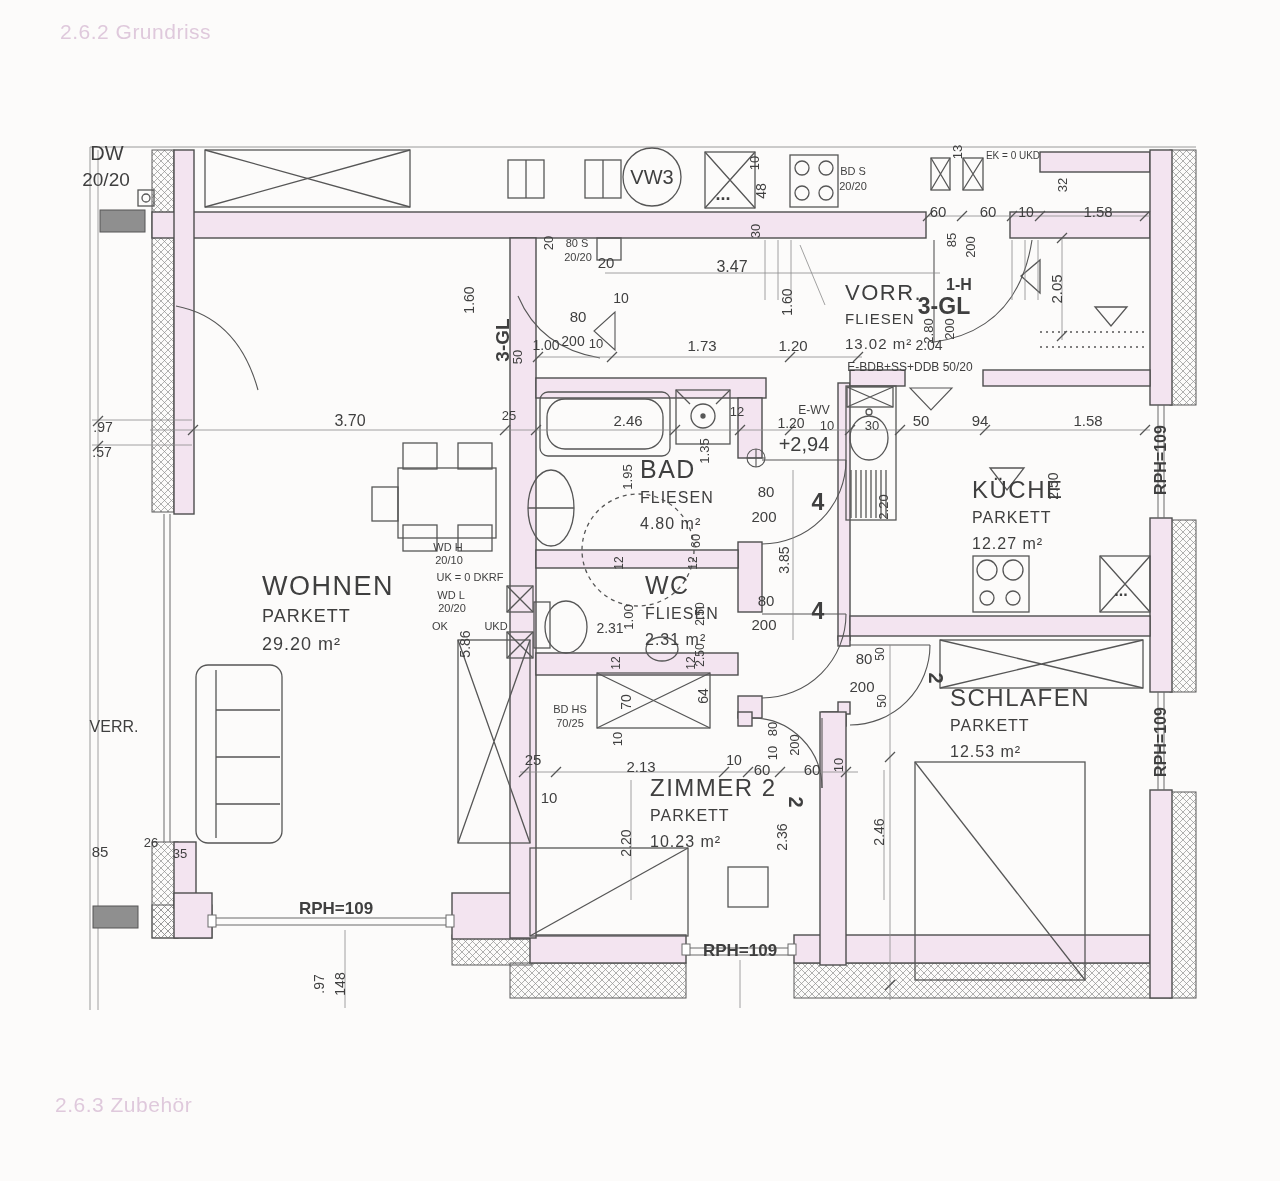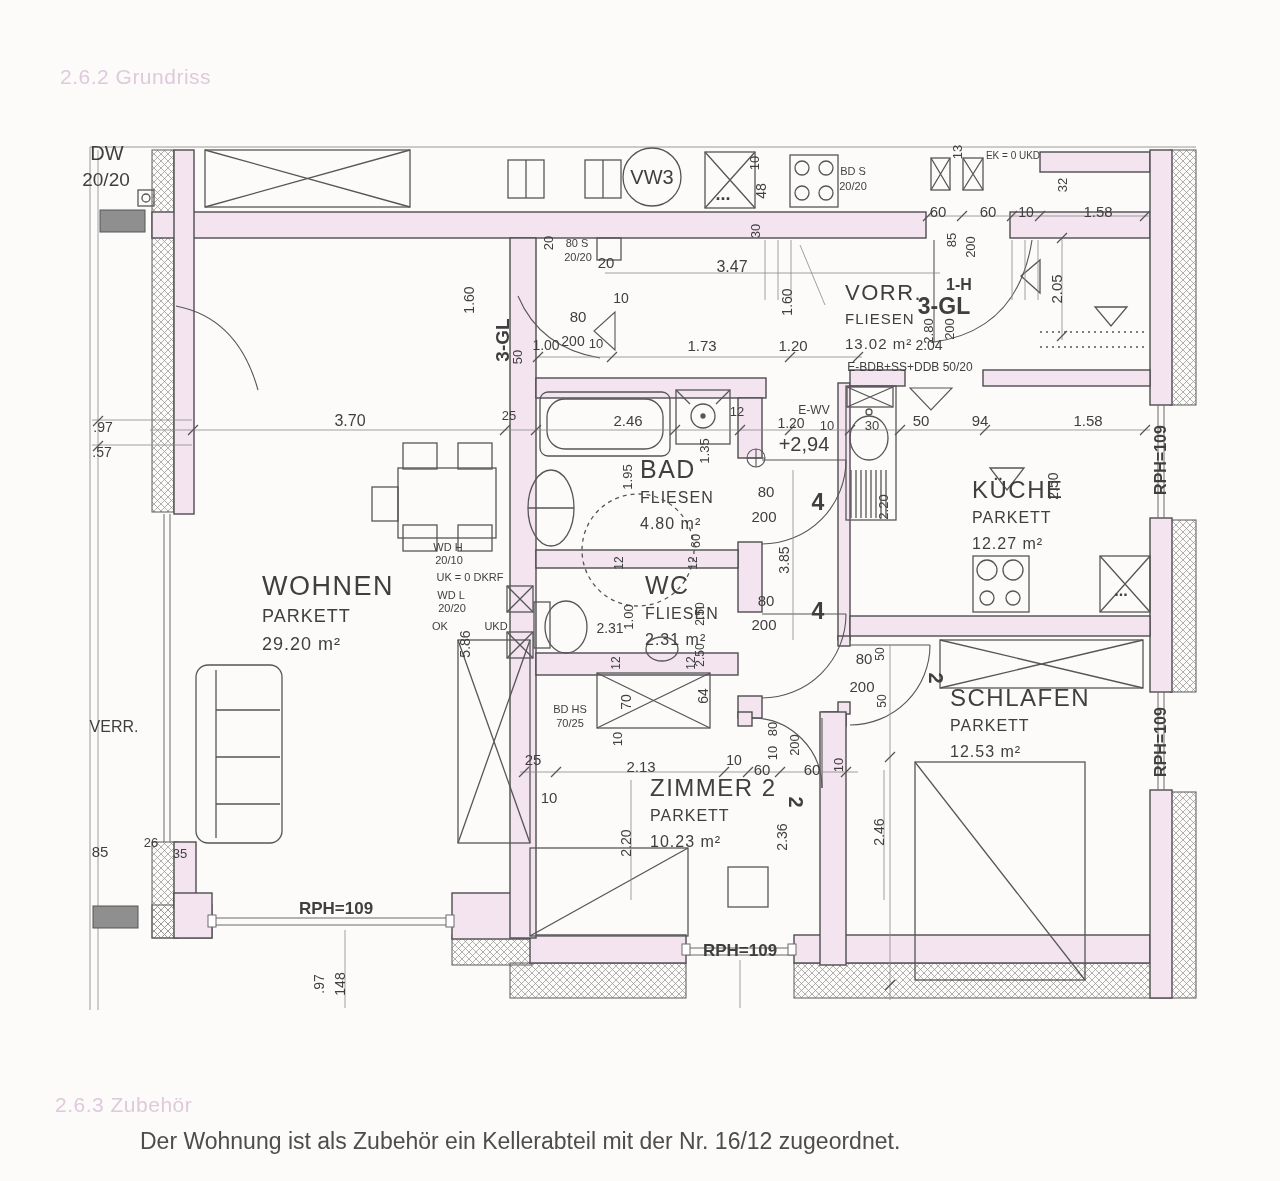--- a/index.html
+++ b/index.html
@@ -10,21 +10,21 @@
   #sec2{left:55px;top:1085px;}
   .body-text{position:absolute;left:140px;top:1128px;font-size:23px;}
   svg{position:absolute;left:0;top:0;}
   svg text{font-family:"Liberation Sans",sans-serif;}
 </style>
 </head>
 <body>
 
 <div class="page">
 
-  <div id="sec1" class="sec-heading" style="color: rgb(223, 201, 220); margin-top: 45px;">2.6.2 Grundriss</div>
+  <div id="sec1" class="sec-heading" style="color: rgb(223, 201, 220);">2.6.2 Grundriss</div>
 
   <svg width="1280" height="1181" viewBox="0 0 1280 1181">
     <defs>
       <pattern id="xh" width="7" height="7" patternUnits="userSpaceOnUse">
         <path d="M0 0L7 7M7 0L0 7" stroke="#8f8f8f" stroke-width="0.7"></path>
       </pattern>
     </defs>
 
     <g stroke="#9a9a9a" fill="none" stroke-width="1">
       <path d="M90 1010 V147 H1196"></path>
@@ -415,14 +415,13 @@
         <text x="950" y="731" font-size="16" fill="#3f3f3f" text-anchor="start" letter-spacing="1">PARKETT</text>
         <text x="950" y="757" font-size="16" fill="#3f3f3f" text-anchor="start" letter-spacing="1">12.53 m²</text>
         <text x="650" y="796" font-size="24" fill="#3f3f3f" text-anchor="start" letter-spacing="1.5">ZIMMER 2</text>
         <text x="650" y="821" font-size="16" fill="#3f3f3f" text-anchor="start" letter-spacing="1">PARKETT</text>
         <text x="650" y="847" font-size="16" fill="#3f3f3f" text-anchor="start" letter-spacing="1">10.23 m²</text>
       </g>
   </svg>
 
   <div id="sec2" class="sec-heading" style="color: rgb(223, 201, 220); margin-top: 8px;">2.6.3 Zubehör</div>
 
-  <div class="body-text" style="color: rgb(77, 77, 77);">Der Wohnung ist als Zubehör ein Kellerabteil mit der Nr. 16/12 zugeordnet.</div>
 </div>
 
 </body></html>

